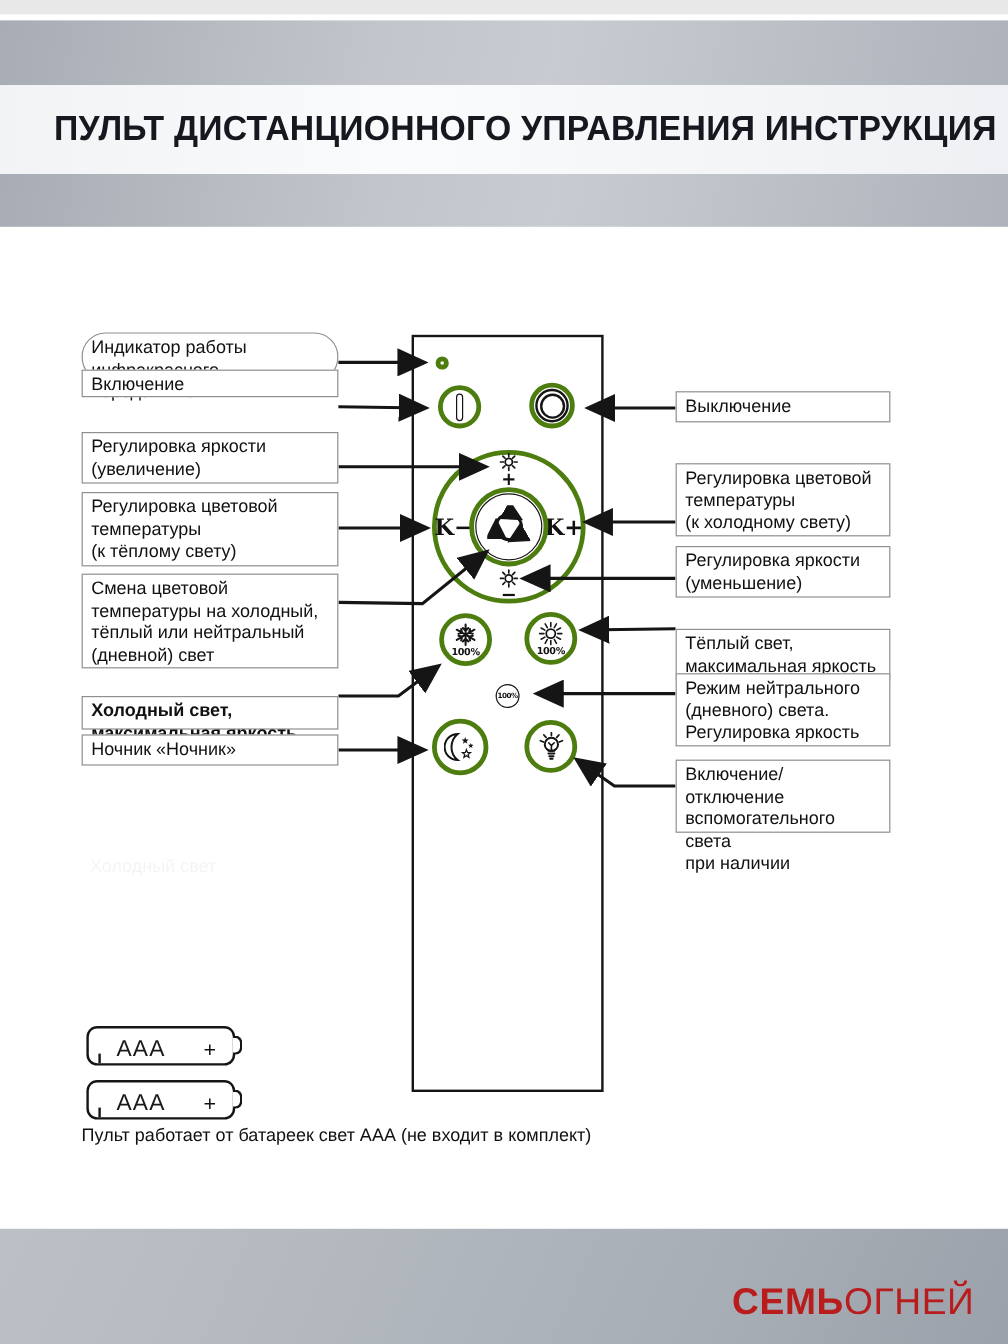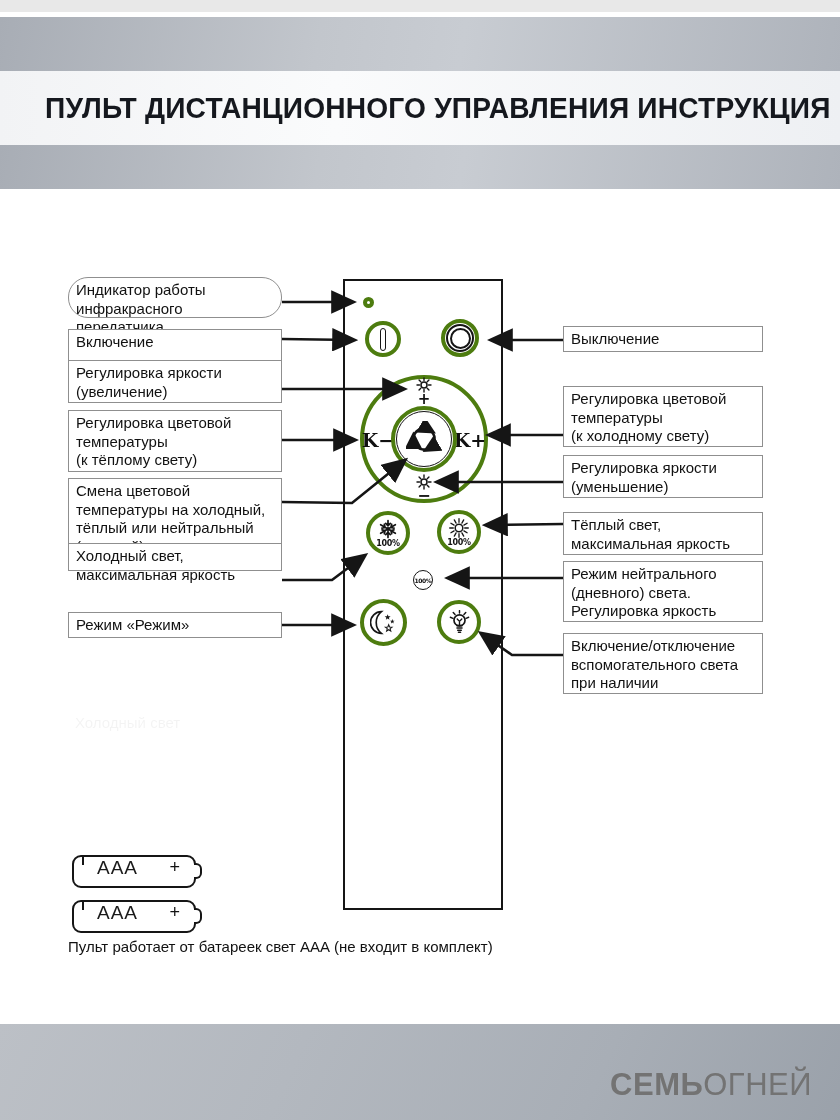--- a/index.html
+++ b/index.html
@@ -16,21 +16,21 @@
     background:linear-gradient(to right,#f2f3f5,#fafbfc 40%,#eef0f3);
     display:flex; align-items:center; }
   .band-bot { position:absolute; left:0; top:133px; width:840px; height:44px;
     background:linear-gradient(100deg,#a8adb5 0%,#c2c6cc 38%,#c8ccd2 55%,#aeb3bb 100%); }
   .page-title { margin-left:45px; font-size:29px; font-weight:bold; color:#15181e;
     letter-spacing:0.2px; transform:scaleX(0.97); transform-origin:left center; white-space:nowrap; }
   
   .callout { position:absolute; background:#fff; border:1px solid #8f8f8f;
     font-size:15px; line-height:18.5px; padding:3px 7px; white-space:pre-line; z-index:10; }
   .lbox { left:68px; width:214px; }
-  .rbox { left:563px; width:200px; }
+  .rbox { left:563px; width:179px; }
   
   .connectors { position:absolute; left:0; top:0; z-index:5; pointer-events:none; }
   
   .remote { position:absolute; left:343px; top:267px; width:160px; height:631px;
     border:2px solid #151515; background:#fff; z-index:1; }
   .circle { border:4px solid #4d7c0f; border-radius:50%; background:#fff; position:absolute; }
   .ir-dot { left:363px; top:285px; width:11px; height:11px; z-index:2; }
   .btn-on { left:365px; top:309px; width:36px; height:36px; z-index:2;
     display:flex; align-items:center; justify-content:center; }
   .on-bar { width:6px; height:23px; border:1.5px solid #151515; border-radius:3px; background:#fff; }
@@ -54,34 +54,34 @@
   .pct { font-family:"DejaVu Sans", sans-serif; font-weight:bold; font-size:8px;
     letter-spacing:-0.3px; line-height:8px; margin-top:1px; }
   .neutral-core { position:absolute; left:50%; top:50%; transform:translate(-50%,-50%);
     width:20px; height:20px; border:1.5px solid #151515; border-radius:50%; background:#fff;
     display:flex; align-items:center; justify-content:center; z-index:4; }
   .pct-tiny { font-family:"DejaVu Sans", sans-serif; font-weight:bold; font-size:6px;
     letter-spacing:-0.4px; }
   
   .battery { position:absolute; left:72px; width:124px; height:33px;
     border:2px solid #151515; border-radius:9px; background:#fff;
-    display:flex; align-items:flex-start; }
+    display:flex; align-items:flex-end; }
   .bat-tick { width:2px; height:8px; background:#151515; margin-left:8px; }
   .bat-label { font-size:19px; letter-spacing:1px; margin-left:13px; color:#1a1a1a; }
   .bat-plus { font-size:18px; margin-left:auto; margin-right:14px; }
   .bat-nub { position:absolute; width:8px; height:16px; border:2px solid #151515;
     border-left:none; border-radius:0 6px 6px 0; background:#fff; left:194px; }
   .battery-note { position:absolute; left:68px; top:926px; width:480px; font-size:15px; }
   
   .ghost { position:absolute; left:75px; top:702px; font-size:15px; color:#000;
     opacity:0.045; }
   
   .footer { position:absolute; left:0; top:1012px; width:840px; height:108px;
     background:linear-gradient(115deg,#bcc0c6 0%,#b3b8bf 35%,#a8aeb6 70%,#9aa1aa 100%); }
-  .brand { position:absolute; right:28px; top:1055px; font-size:31px; color:#737373;
+  .brand { position:absolute; right:28px; top:1055px; font-size:31px; color:#b91c1c;
     letter-spacing:0.5px; white-space:nowrap; }
   .brand b { font-weight:bold; }
   .brand span { font-weight:normal; }
 </style>
 </head>
 <body>
 
 <div class="page">
 
   <div class="band-top"></div>
@@ -205,41 +205,41 @@
     <svg width="23" height="25" viewBox="0 0 22 24">
       <path d="M11,2.8 V0.6 M6.7,4.3 L5,2.4 M15.3,4.3 L17,2.4 M4.7,8 L2.2,7 M17.3,8 L19.8,7" stroke="#151515" stroke-width="1.4" stroke-linecap="round" fill="none"></path>
       <circle cx="11" cy="9.9" r="5.3" fill="#fff" stroke="#151515" stroke-width="1.6"></circle>
       <path d="M8.8,8.6 L11,10.9 L13.2,8.6 M11,10.9 V14.6" stroke="#151515" stroke-width="1.3" fill="none" stroke-linecap="round"></path>
       <path d="M8.6,15 H13.4 M8.6,17.2 H13.4 M9.3,19.4 H12.7 M10,21.4 H12" stroke="#151515" stroke-width="1.5" stroke-linecap="round" fill="none"></path>
     </svg>
   </div>
 
   <div class="callout lbox" style="top:265px; height:41px;border-radius:20px;">Индикатор работы
 инфракрасного передатчика</div>
-  <div class="callout lbox" style="top:317px; height:40px;">Включение</div>
+  <div class="callout lbox" style="top:296px; height:23px;">Включение</div>
   <div class="callout lbox" style="top:348px; height:43px;">Регулировка яркости
 (увеличение)</div>
   <div class="callout lbox" style="top:398px; height:62px;">Регулировка цветовой
 температуры
 (к тёплому свету)</div>
   <div class="callout lbox" style="top:466px; height:79px;">Смена цветовой
 температуры на холодный,
 тёплый или нейтральный
 (дневной) свет</div>
-  <div class="callout lbox" style="top:531px; height:28px;">Холодный свет,
+  <div class="callout lbox" style="top:568px; height:28px;font-weight:bold;">Холодный свет,
 максимальная яркость</div>
-  <div class="callout lbox" style="top:600px; height:26px;">Режим «Режим»</div>
+  <div class="callout lbox" style="top:600px; height:26px;">Ночник «Ночник»</div>
 
   <div class="callout rbox" style="top:314px; height:26px;">Выключение</div>
   <div class="callout rbox" style="top:374px; height:61px;">Регулировка цветовой
 температуры
 (к холодному свету)</div>
   <div class="callout rbox" style="top:443px; height:43px;">Регулировка яркости
 (уменьшение)</div>
-  <div class="callout rbox" style="top:500px; height:43px;">Тёплый свет,
+  <div class="callout rbox" style="top:512px; height:43px;">Тёплый свет,
 максимальная яркость</div>
   <div class="callout rbox" style="top:549px; height:61px;">Режим нейтрального
 (дневного) света.
 Регулировка яркость</div>
   <div class="callout rbox" style="top:621px; height:61px;">Включение/отключение
 вспомогательного света
 при наличии</div>
 
   <div class="ghost">Холодный свет</div>
 

